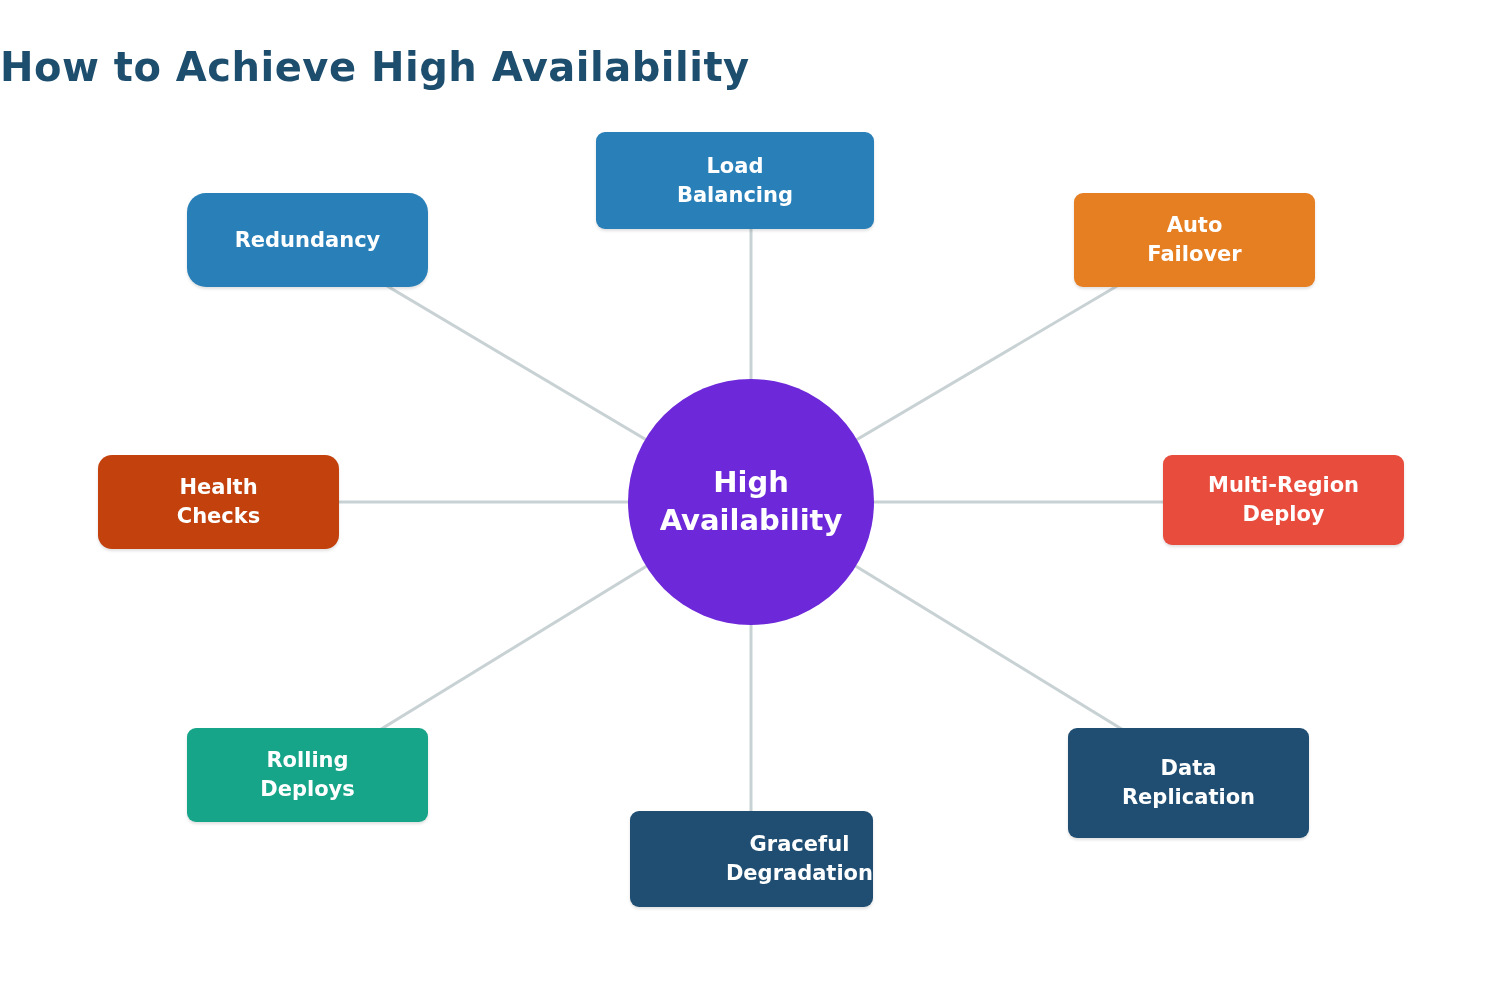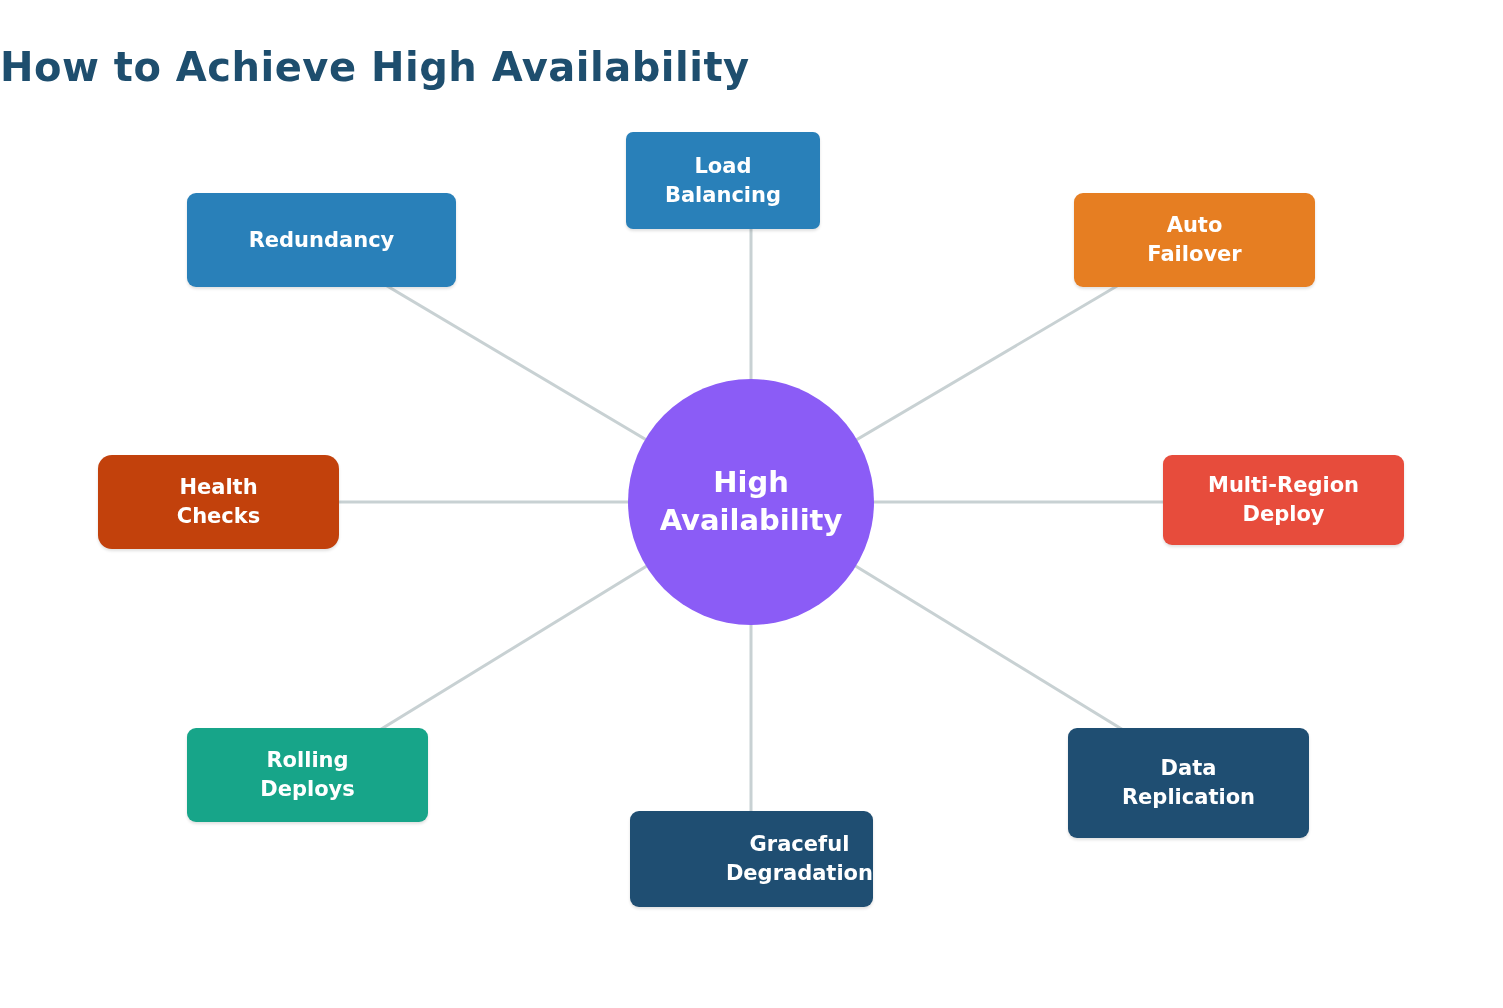--- a/index.html
+++ b/index.html
@@ -43,22 +43,22 @@
   }
   .node .label {
     color: #ffffff;
     font-size: 21px;
     font-weight: bold;
     line-height: 1.38;
     text-align: center;
     white-space: pre-line;
   }
   
-  .n-load-balancing       { left: 626px;  top: 132px; width: 194px; height: 97px; border-radius: 7px; }
-  .n-redundancy           { left: 187px;  top: 193px; width: 269px; height: 94px; }
+  .n-load-balancing       { left: 596px;  top: 132px; width: 278px; height: 97px; }
+  .n-redundancy           { left: 187px;  top: 193px; width: 241px; height: 94px; border-radius: 19px; }
   .n-auto-failover        { left: 1074px; top: 193px; width: 241px; height: 94px; }
   .n-health-checks        { left: 98px;   top: 455px; width: 241px; height: 94px; }
   .n-multi-region-deploy  { left: 1163px; top: 455px; width: 241px; height: 90px; }
   .n-rolling-deploys      { left: 187px;  top: 728px; width: 241px; height: 94px; }
   .n-data-replication     { left: 1020px; top: 728px; width: 241px; height: 110px; margin-left: 48px; }
   .n-graceful-degradation { left: 630px;  top: 811px; width: 243px; height: 96px; }
   .hub {
     position: absolute;
     left: 628px;
     top: 379px;
@@ -130,18 +130,18 @@
   <div class="node n-data-replication" style="background-color: rgb(31, 78, 114);">
     <span class="label">Data
 Replication</span>
   </div>
 
   <div class="node n-graceful-degradation" style="background-color: rgb(31, 78, 114); justify-content: flex-end;">
     <span class="label">Graceful
 Degradation</span>
   </div>
 
-  <div class="hub" style="background-color: #8b5cf6; align-items: center;">
+  <div class="hub" style="background-color: #6d28d9; align-items: center;">
     <span class="label">High
 Availability</span>
   </div>
 
 </div>
 
 </body></html>

